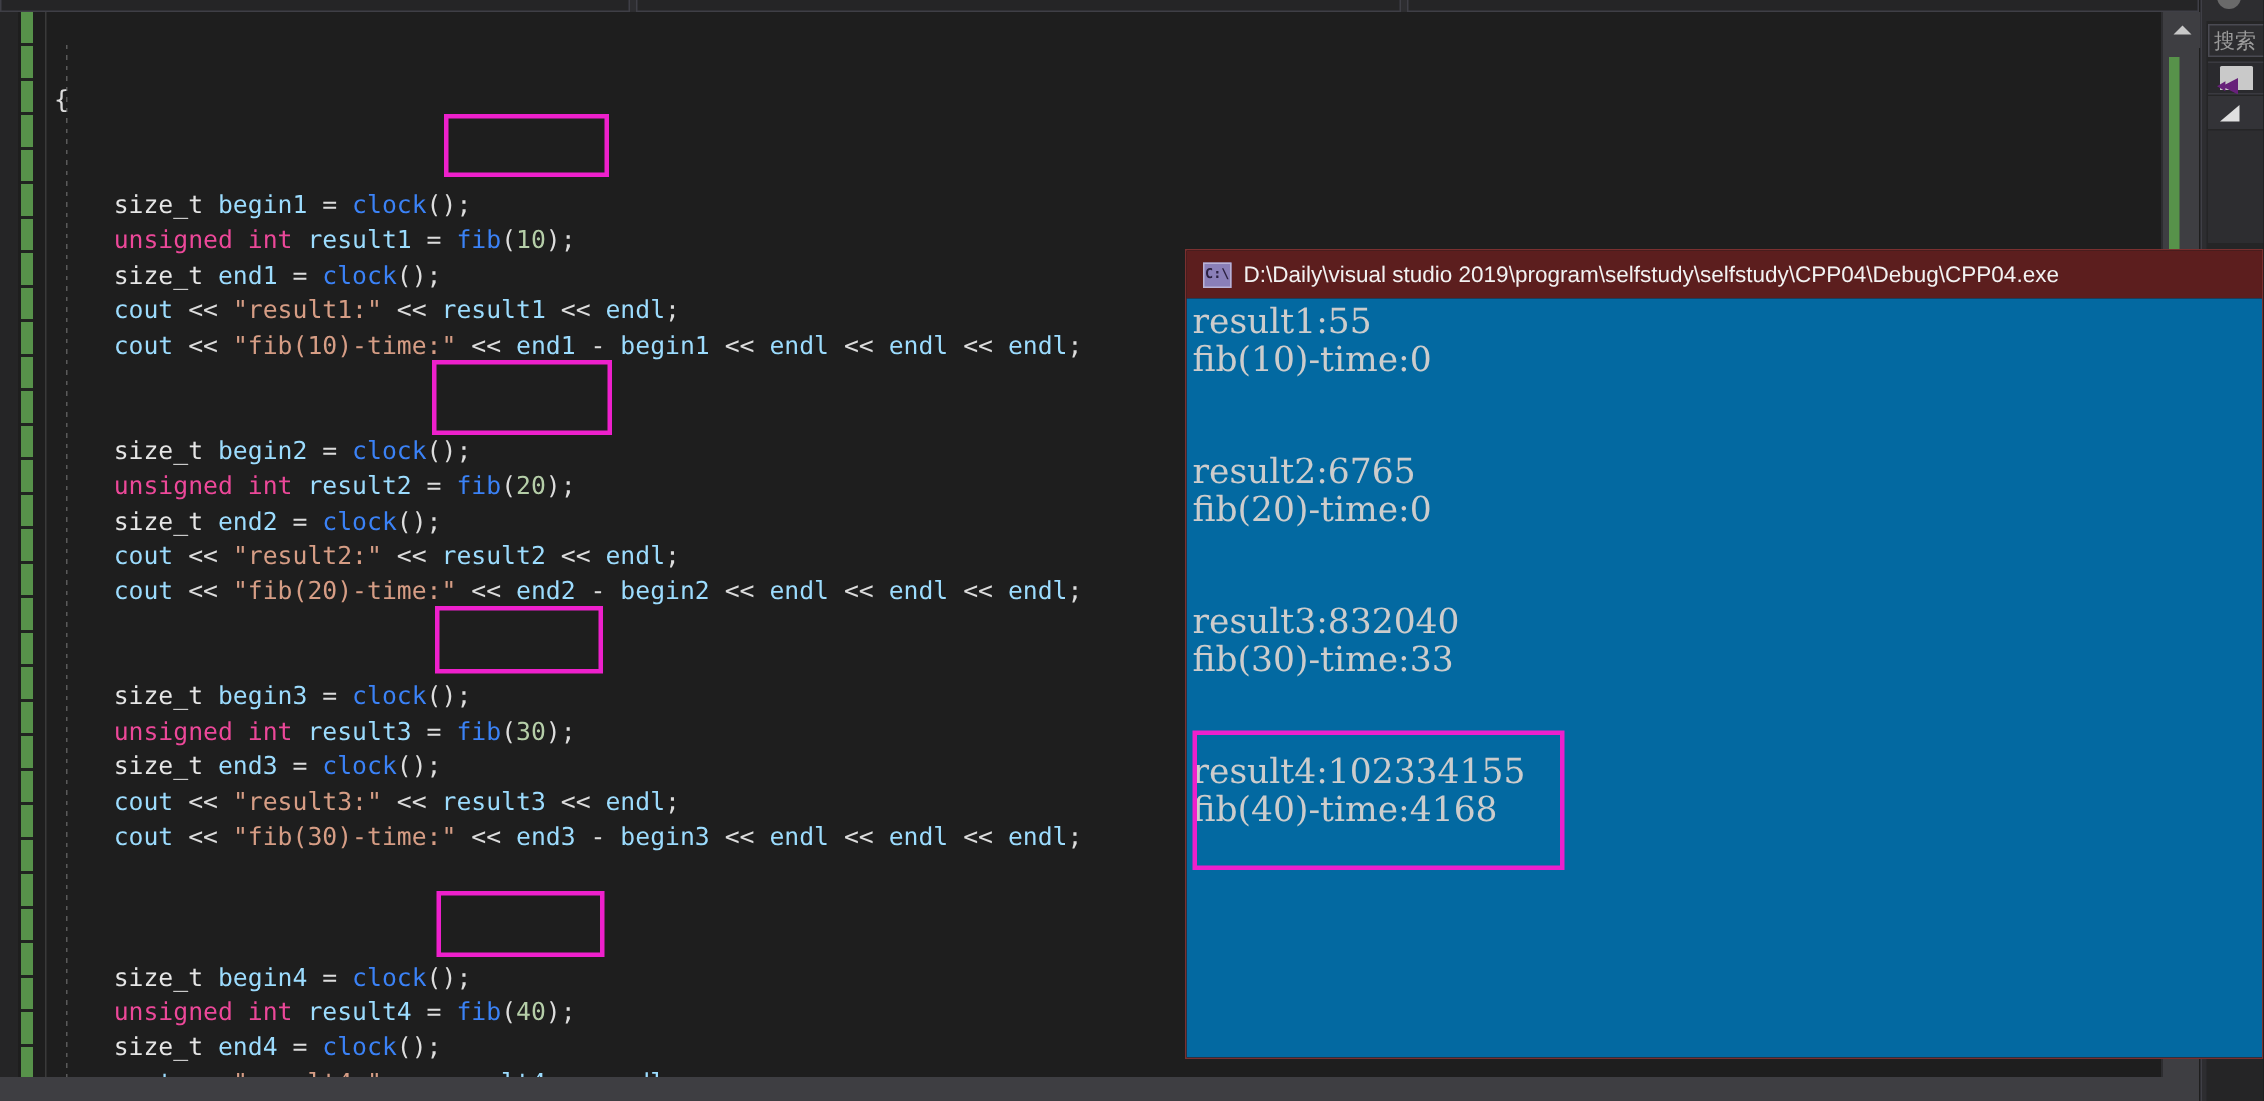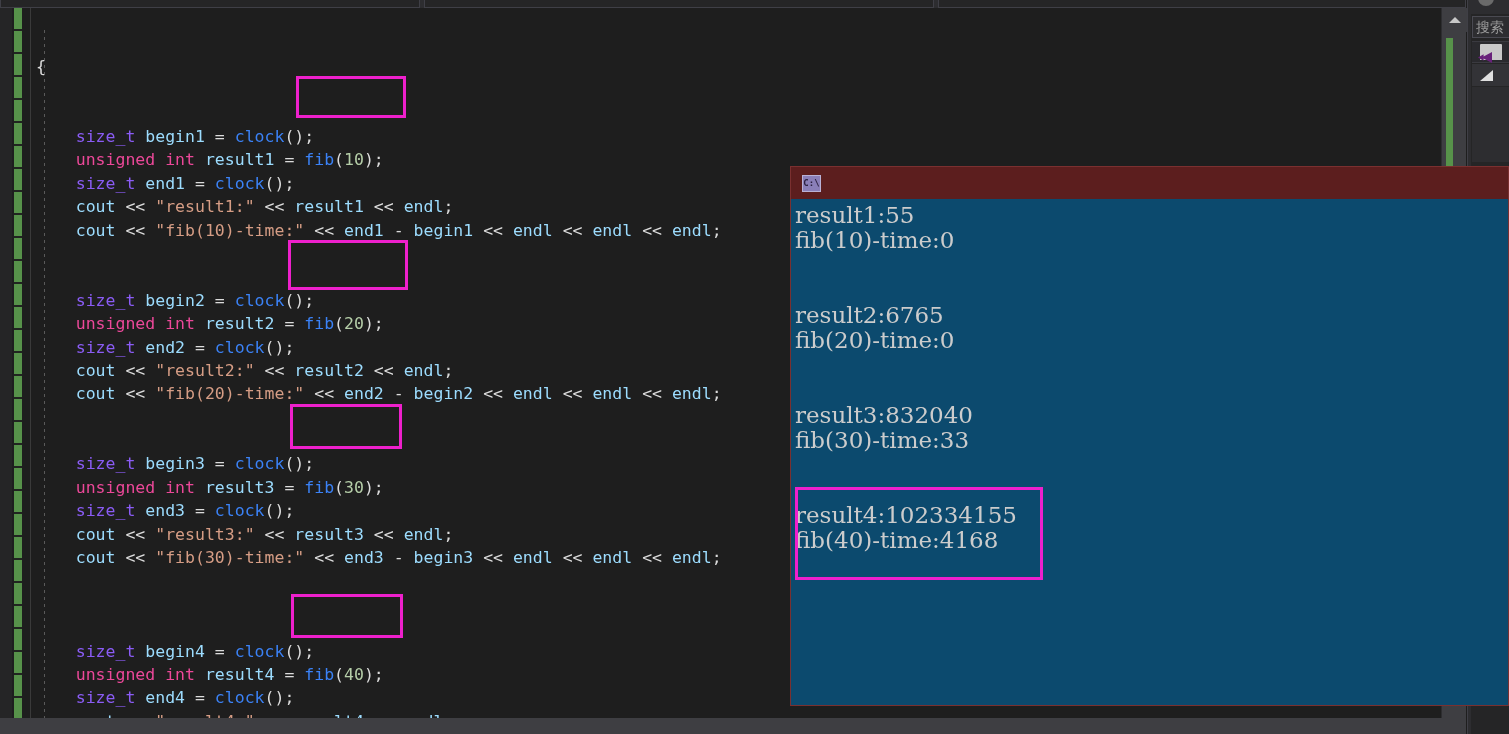--- a/index.html
+++ b/index.html
@@ -73,21 +73,21 @@
     width: 1400px; height: 710px;
     font-family: "DejaVu Sans Mono", "Liberation Mono", monospace;
     font-size: 16.5px;
     line-height: 23.4px;
     white-space: pre;
     color: #dcdcdc;
   }
   .code .ln { display: block; height: 23.4px; }
 
   
-  .t-type   { color: #8b5cf6; }   
+  .t-type   { color: #e5e5e5; }   
   .t-kw     { color: #ec4899; }   
   .t-var    { color: #9cdcfe; }   
   .t-fn     { color: #3b82f6; }   
   .t-str    { color: #d69d85; }   
   .t-num    { color: #b5cea8; }   
   .t-punc   { color: #dcdcdc; }
   .t-brace  { color: #dcdcdc; }
 
   
   .hl {
@@ -205,21 +205,21 @@
     color: #2b2040; font-size: 9px; font-weight: bold;
     font-family: "DejaVu Sans Mono", monospace; line-height: 1;
   }
   .console-title-text {
     color: #f2f2f2; font-size: 15px;
     font-family: "Liberation Sans", sans-serif;
     white-space: nowrap;
   }
   .console-body {
     position: absolute; left: 0; top: 32px; width: 719px; height: 506px;
-    background: #0c4a6e;
+    background: #0369a1;
     padding: 4px 0 0 4px;
     font-family: "DejaVu Serif", "Liberation Serif", serif;
     font-size: 23px;
     line-height: 25px;
     color: #cccccc;
     white-space: pre;
   }
   .console-body .cl { display: block; height: 25px; }
 
   
@@ -278,20 +278,21 @@
       <span class="tri"></span>
     </div>
     <div class="rp-body"></div>
   </div>
 
   <div class="console">
     <div class="console-title">
       <span class="console-icon">
         <span class="gl">C:\</span>
       </span>
+      <span class="console-title-text">D:\Daily\visual studio 2019\program\selfstudy\selfstudy\CPP04\Debug\CPP04.exe</span>
     </div>
     <div class="console-body" id="console-out"><span class="cl">result1:55</span><span class="cl">fib(10)-time:0</span><span class="cl"> </span><span class="cl"> </span><span class="cl">result2:6765</span><span class="cl">fib(20)-time:0</span><span class="cl"> </span><span class="cl"> </span><span class="cl">result3:832040</span><span class="cl">fib(30)-time:33</span><span class="cl"> </span><span class="cl"> </span><span class="cl">result4:102334155</span><span class="cl">fib(40)-time:4168</span></div>
     <div id="console-hl-layer">
         <div class="hl" style="left: 4px; top: 320px; width: 248px; height: 93px;"></div>
       </div>
   </div>
 
   <div class="bottom-strip"></div>
 
 </div>

